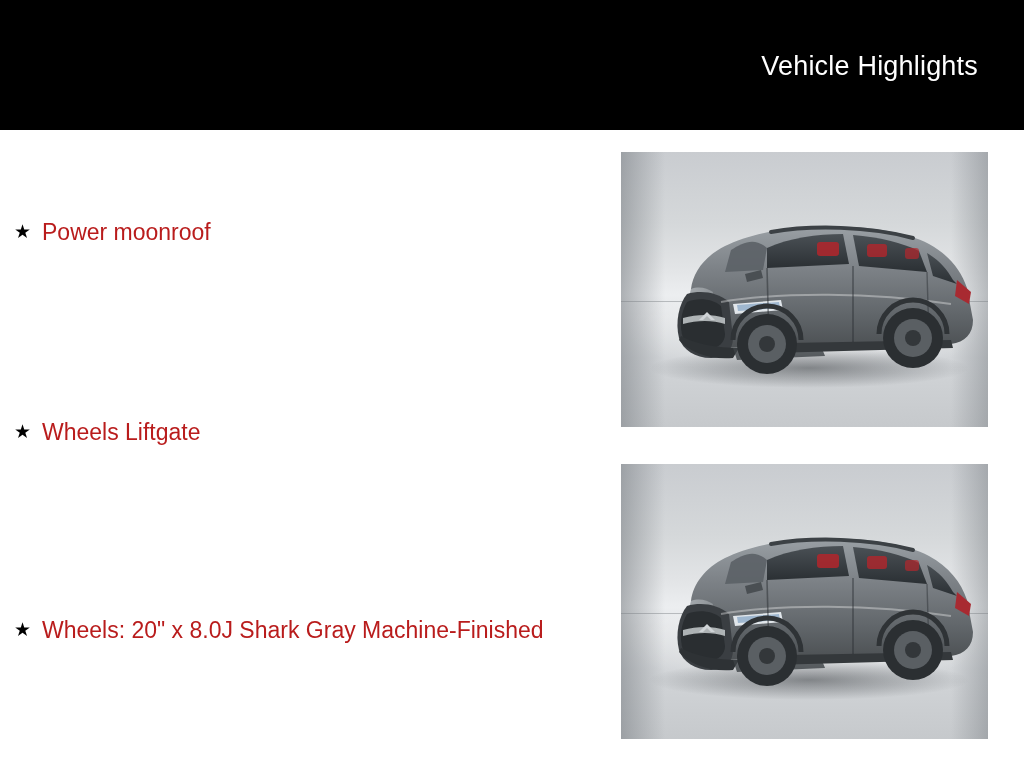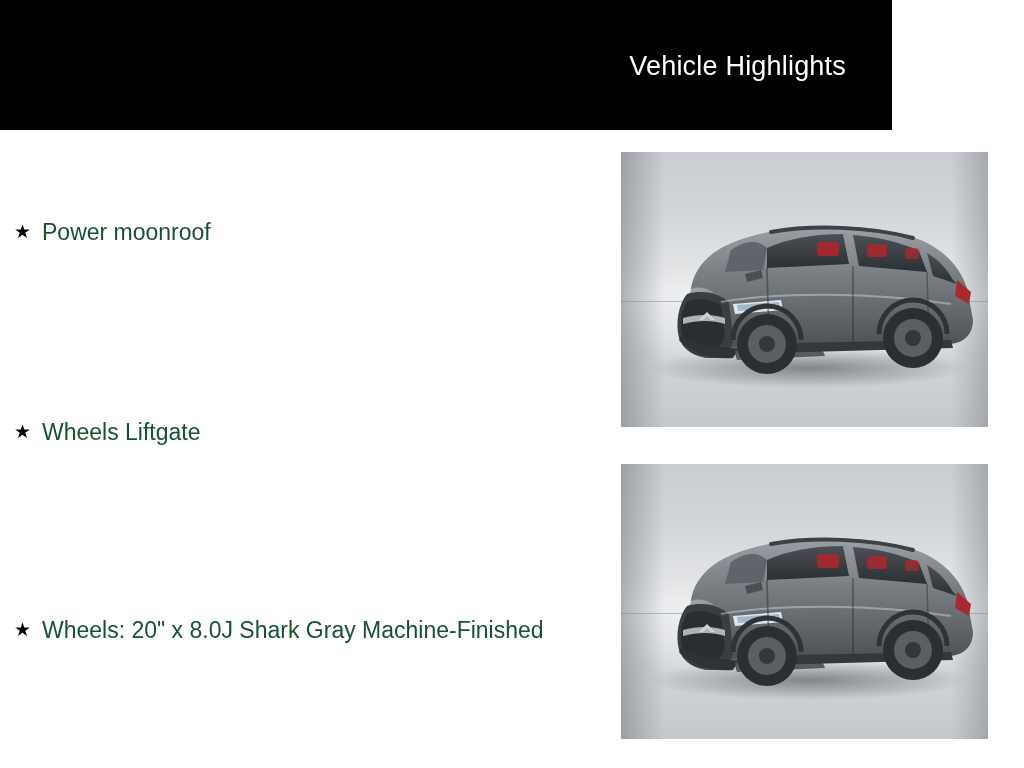--- a/index.html
+++ b/index.html
@@ -18,21 +18,21 @@
     width: 1024px;
     height: 768px;
     background: #ffffff;
   }
 
   
   .header-bar {
     position: absolute;
     left: 0;
     top: 0;
-    width: 892px;
+    width: 1024px;
     height: 130px;
     background: #000000;
   }
   .header-title {
     position: absolute;
     right: 46px;
     top: 50px;
     color: #ffffff;
     font-size: 27px;
     line-height: 32px;
@@ -61,21 +61,21 @@
     width: 28px;
     font-size: 19px;
     line-height: 30px;
     color: #000000;
     text-align: left;
   }
   .bullet-text {
     flex: 1 1 auto;
     font-size: 23px;
     line-height: 30px;
-    color: #14532d;
+    color: #b91c1c;
   }
   .bullet-1 { top: 87px; }
   .bullet-2 { top: 287px; }
   .bullet-3 { top: 485px; }
 
   
   .photo {
     position: absolute;
     overflow: hidden;
     background: #d9dbdd;

